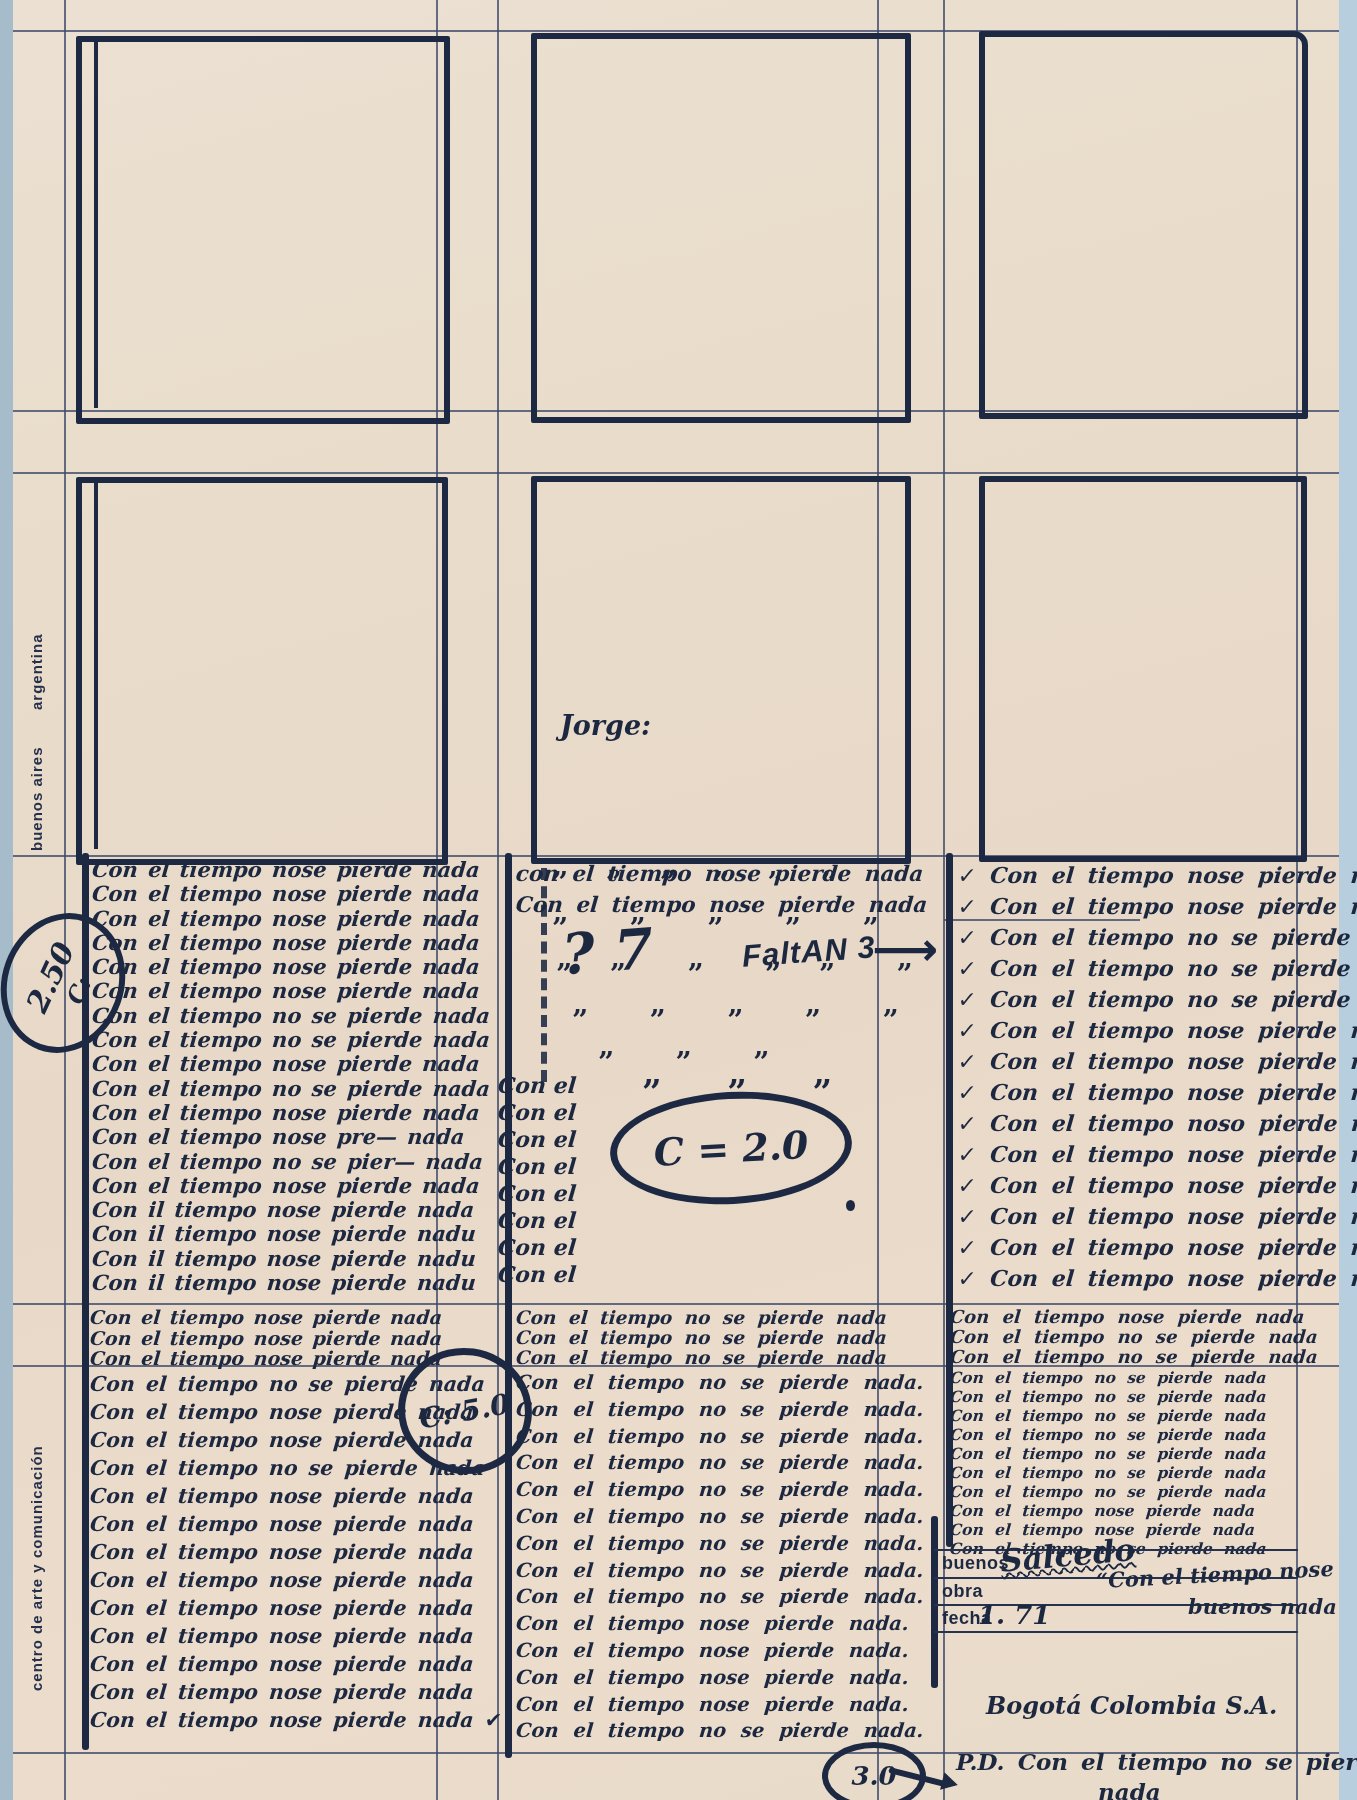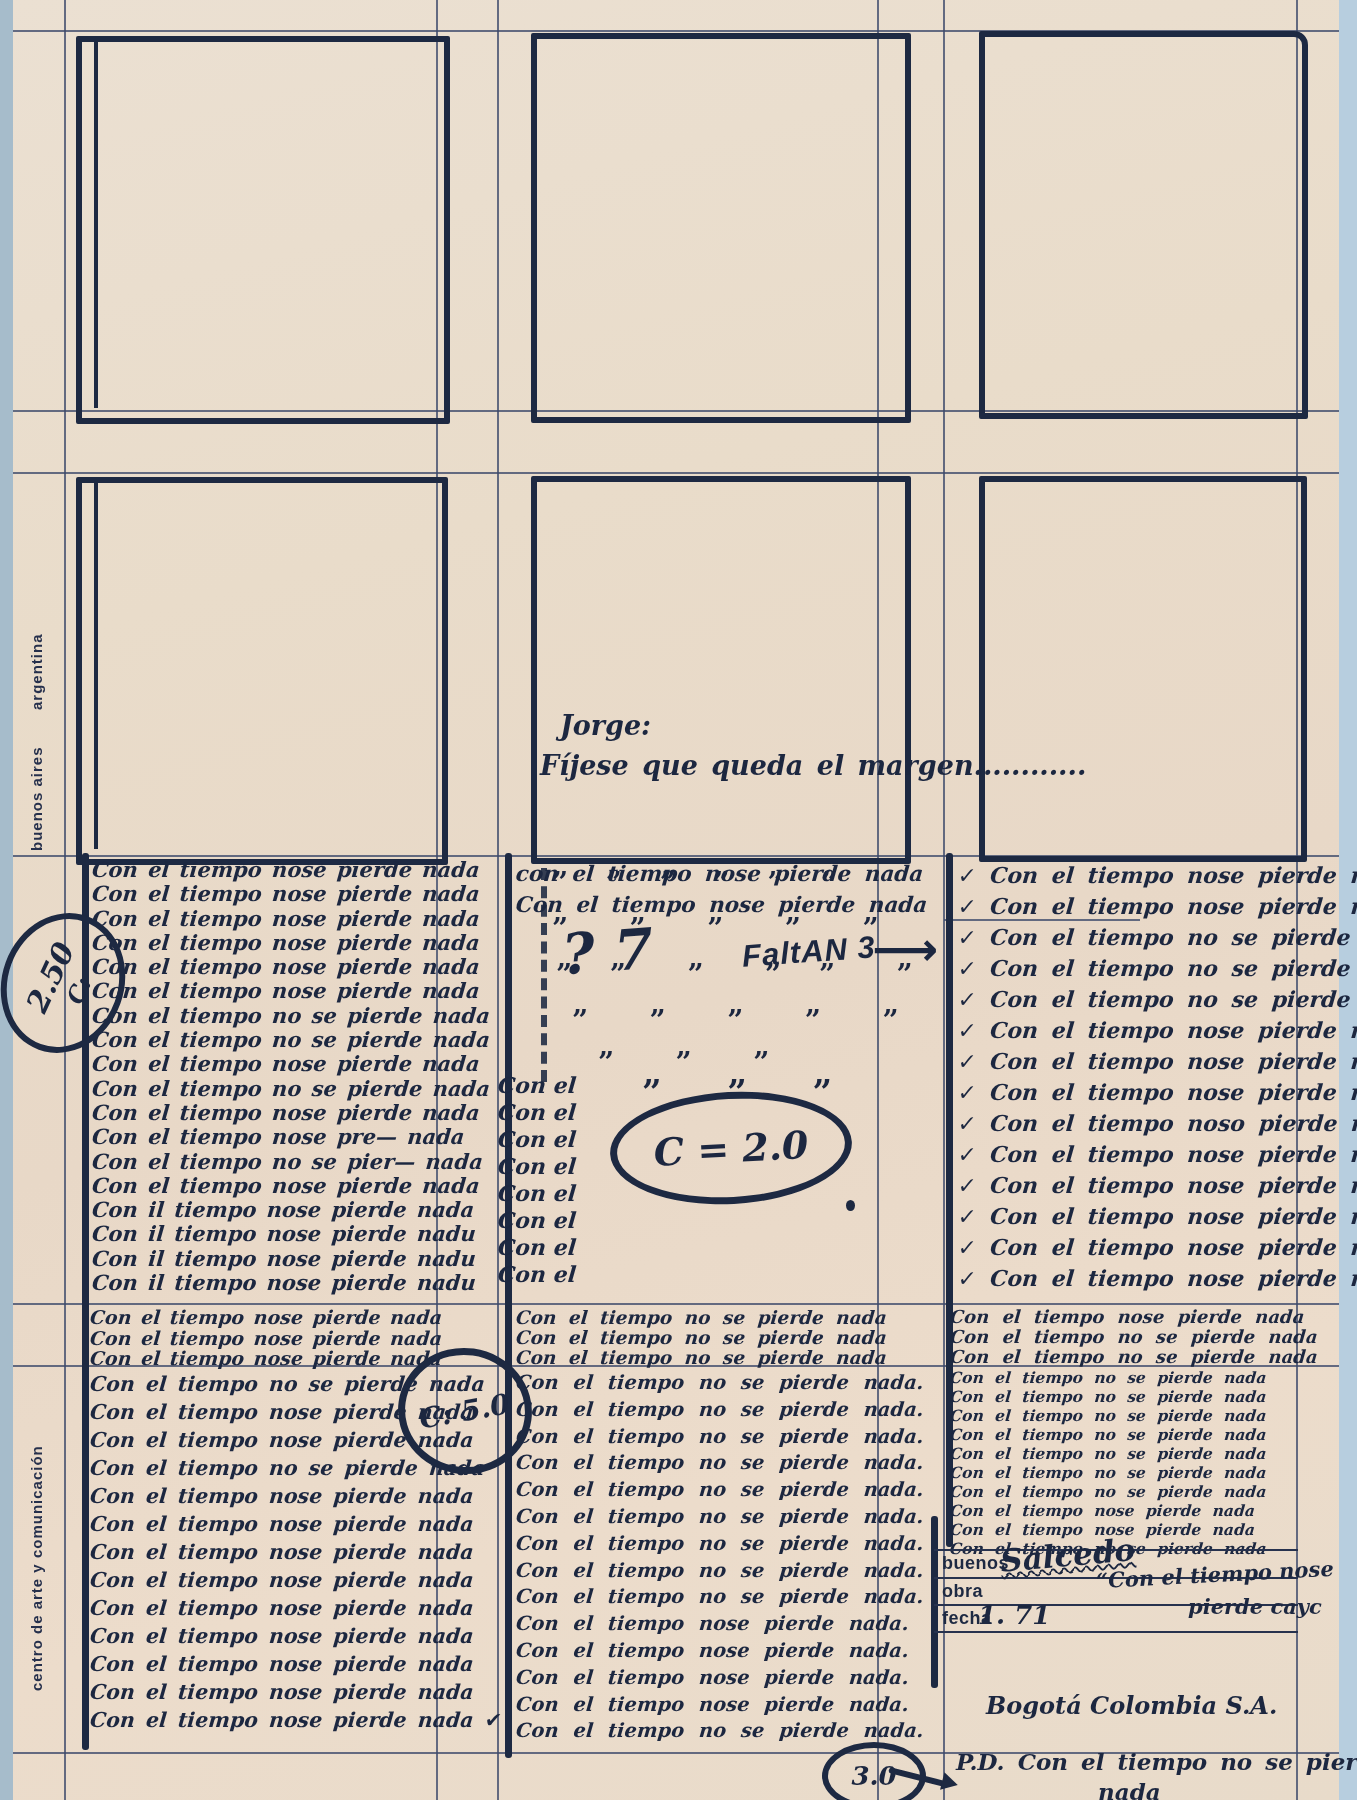--- a/index.html
+++ b/index.html
@@ -85,21 +85,20 @@
   <div class="thickv" style="left:505px;top:853px;height:905px"></div>
   <div class="dashv" style="left:541px;top:868px;height:214px"></div>
   <div class="thickv" style="left:946px;top:853px;height:694px"></div>
   <div class="thickv" style="left:931px;top:1516px;height:172px"></div>
 
   <div class="vtext" style="left:28px;top:624px;height:96px">argentina</div>
   <div class="vtext" style="left:28px;top:738px;height:122px">buenos aires</div>
   <div class="vtext" style="left:28px;top:1444px;height:248px">centro de arte y comunicación</div>
 
   <div class="abs hw" style="left:560px;top:710px;font-size:27px">Jorge:</div>
-  <div class="abs hw" style="left:540px;top:750px;font-size:27px;word-spacing:4px">Fíjese que queda el margen............</div>
 
   <div class="hwblock t-c1b1" style="left:92px;top:858px;width:345px">
       <div class="hwline">Con el tiempo nose pierde nada</div>
       <div class="hwline">Con el tiempo nose pierde nada</div>
       <div class="hwline">Con el tiempo nose pierde nada</div>
       <div class="hwline">Con el tiempo nose pierde nada</div>
       <div class="hwline">Con el tiempo nose pierde nada</div>
       <div class="hwline">Con el tiempo nose pierde nada</div>
       <div class="hwline">Con el tiempo no se pierde nada</div>
       <div class="hwline">Con el tiempo no se pierde nada</div>
@@ -234,21 +233,21 @@
 
   <div class="formline" style="left:934px;top:1549px;width:364px"></div>
   <div class="formline" style="left:934px;top:1577px;width:364px"></div>
   <div class="formline" style="left:934px;top:1604px;width:364px"></div>
   <div class="formline" style="left:934px;top:1631px;width:364px"></div>
   <div class="formlab" style="left:942px;top:1553px">buenos</div>
   <div class="formlab" style="left:942px;top:1581px">obra</div>
   <div class="formlab" style="left:942px;top:1608px">fecha</div>
   <div class="abs hw" style="left:1000px;top:1537px;font-size:31px;transform:rotate(-5deg);text-decoration:underline wavy 2px">Salcedo</div>
   <div class="abs hw" style="left:1096px;top:1562px;font-size:21px;transform:rotate(-3deg)">“Con el tiempo nose</div>
-  <div class="abs hw" style="left:1188px;top:1594px;font-size:21px">pierde cayc</div>
+  <div class="abs hw" style="left:1188px;top:1594px;font-size:21px">buenos nada</div>
   <div class="abs hw" style="left:978px;top:1600px;font-size:26px">1. 71</div>
   <div class="abs hw" style="left:986px;top:1691px;font-size:24px">Bogotá Colombia S.A.</div>
 
 
   <div class="ellipse" style="left:822px;top:1742px;width:92px;height:56px;border:6px solid #1d2942">
     <div class="hw" style="font-size:26px">3.0</div>
   </div>
   <div class="abs ink" style="left:888px;top:1774px;width:58px;height:6px;transform:rotate(14deg);border-radius:3px"></div>
   <div class="arrhead" style="left:942px;top:1774px;transform:rotate(14deg)"></div>
   <div class="abs hw" style="left:956px;top:1748px;font-size:23px;word-spacing:5px">P.D.  Con el tiempo no se pierde</div>

